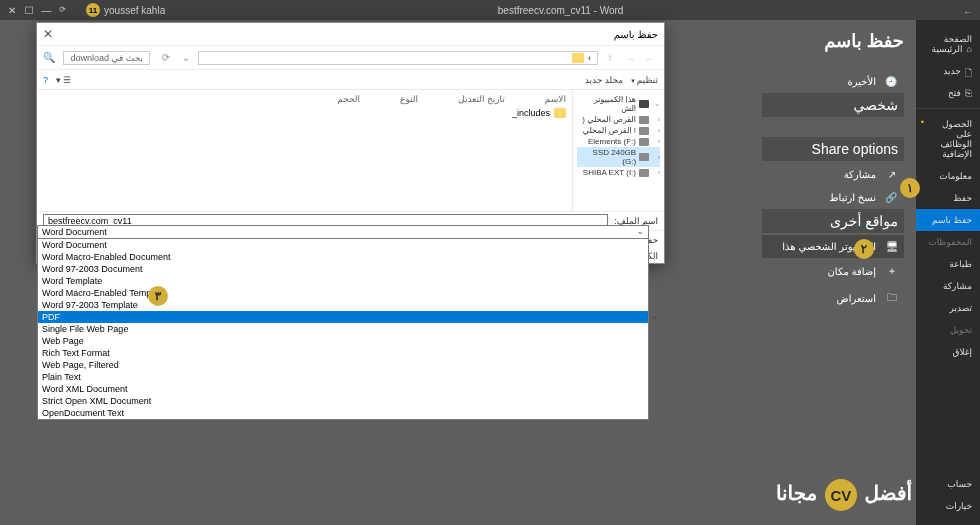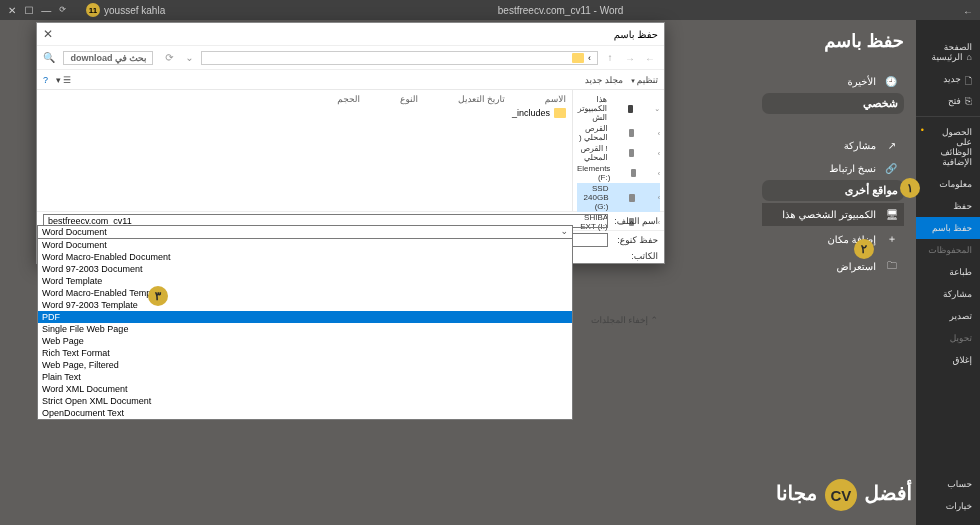--- a/index.html
+++ b/index.html
@@ -9,68 +9,68 @@
 .titlebar { height: 20px; background: #404040; display: flex; align-items: center; color: #ccc; font-size: 10px; }
 .titlebar .left-controls { display: flex; gap: 8px; padding: 0 8px; }
 .titlebar .left-controls span { cursor: pointer; }
 .titlebar .user { display: flex; align-items: center; gap: 4px; margin-left: 12px; }
 .titlebar .user .avatar { width: 14px; height: 14px; border-radius: 50%; background: #d4af37; color: #000; display: flex; align-items: center; justify-content: center; font-size: 8px; font-weight: bold; }
 .titlebar .title { flex: 1; text-align: center; }
 .titlebar .right-controls { width: 24px; text-align: center; }
 .titlebar .right-controls .back { color: #ccc; }
 
 
-.sidebar-right { position: absolute; right: 0; top: 20px; bottom: 0; width: 64px; background: #2b2b2b; padding-top: 16px; }
+.sidebar-right { position: absolute; right: 0; top: 20px; bottom: 0; width: 64px; background: #2b2b2b; padding-top: 8px; }
 .sidebar-right .item { color: #ddd; font-size: 9px; text-align: right; padding: 6px 8px; cursor: pointer; position: relative; }
 .sidebar-right .item.active { background: #0078d4; }
 .sidebar-right .item .icon { float: right; margin-left: 4px; }
 .sidebar-right .item.new-badge::after { content: "•"; color: #ffb900; position: absolute; right: 56px; top: 4px; }
 .sidebar-right .divider { height: 1px; background: #404040; margin: 4px 0; }
 .sidebar-right .bottom { position: absolute; bottom: 8px; right: 0; left: 0; }
 
 
 .panel-middle { position: absolute; right: 64px; top: 20px; bottom: 0; width: 166px; background: #605e5c; padding: 10px 12px; color: #fff; }
 .panel-middle h2 { font-size: 18px; font-weight: 600; text-align: right; margin-bottom: 18px; }
-.panel-middle .section-label { font-size: 11px; text-align: right; padding: 4px 6px; background: rgba(0,0,0,0.18); border-radius: 7px; margin-bottom: 2px; font-weight: bold; }
+.panel-middle .section-label { font-size: 14px; text-align: right; padding: 4px 6px; background: rgba(0,0,0,0.18); border-radius: 0; margin-bottom: 2px; }
 .panel-middle .option { display: flex; align-items: center; justify-content: flex-end; gap: 8px; padding: 6px 4px; font-size: 10px; cursor: pointer; }
 .panel-middle .option.selected { background: #4a4846; }
 .panel-middle .option .icon { width: 16px; text-align: center; }
 
 
 .dialog { position: absolute; left: 36px; top: 22px; width: 629px; background: #fff; border: 1px solid #888; box-shadow: 0 4px 16px rgba(0,0,0,0.4); }
 .dialog .dlg-title { height: 22px; display: flex; align-items: center; padding: 0 6px; font-size: 10px; }
 .dialog .dlg-title .title-text { flex: 1; text-align: right; }
 .dialog .dlg-title .close { cursor: pointer; font-size: 12px; color: #555; }
 .dialog .path-bar { height: 24px; display: flex; align-items: center; gap: 4px; padding: 0 6px; font-size: 10px; border-top: 1px solid #eee; }
 .dialog .path-bar .nav-btn { width: 16px; text-align: center; color: #999; cursor: pointer; }
-.dialog .path-bar .path-box { border: 1px solid #ccc; padding: 1px 6px; margin: 0 4px; font-size: 9px; color: #666; direction: rtl; font-weight: bold; }
+.dialog .path-bar .path-box { border: 1px solid #ccc; padding: 1px 6px; margin: 0 4px; font-size: 9px; color: #666; direction: rtl; }
 .dialog .path-bar .crumb { flex: 1; display: flex; align-items: center; justify-content: flex-end; gap: 4px; border: 1px solid #ccc; padding: 1px 6px; font-size: 9px; }
 .dialog .path-bar .crumb .folder-ico { width: 12px; height: 10px; background: #ffd76a; border-radius: 1px; display: inline-block; }
 .dialog .toolbar-row { height: 20px; display: flex; align-items: center; justify-content: space-between; padding: 0 6px; font-size: 9px; color: #444; border-top: 1px solid #eee; }
 .dialog .toolbar-row .left-tb { display: flex; gap: 8px; align-items: center; }
 .dialog .toolbar-row .right-tb { display: flex; gap: 8px; align-items: center; direction: rtl; }
 .dialog .toolbar-row .right-tb .sep::after { content: "▾"; margin-right: 2px; font-size: 7px; }
 .dialog .body-row { display: flex; height: 122px; border-top: 1px solid #e8e8e8; }
 .dialog .tree { width: 92px; border-left: 1px solid #e8e8e8; padding: 4px 4px; font-size: 8px; color: #333; direction: rtl; }
-.dialog .tree .node { display: flex; align-items: center; gap: 21px; padding: 1px 0; cursor: pointer; }
+.dialog .tree .node { display: flex; align-items: center; gap: 3px; padding: 1px 0; cursor: pointer; }
 .dialog .tree .node .exp { color: #888; font-size: 7px; width: 8px; }
 .dialog .tree .node .ico { width: 10px; height: 8px; border-radius: 1px; display: inline-block; }
 .dialog .tree .node .ico.pc { background: #444; }
 .dialog .tree .node .ico.drv { background: #8a8a8a; }
 .dialog .tree .node.selected { background: #cde8ff; }
 .dialog .file-area { flex: 1; padding: 4px 6px; font-size: 9px; }
 .dialog .file-area .headers { display: flex; gap: 40px; color: #666; padding-bottom: 2px; direction: rtl; }
 .dialog .file-area .entry { display: flex; align-items: center; gap: 4px; direction: rtl; padding: 2px 0; }
 .dialog .file-area .entry .fico { width: 12px; height: 10px; background: #ffd76a; border-radius: 1px; }
 .dialog .bottom-field { display: flex; align-items: center; gap: 6px; padding: 2px 6px; font-size: 9px; border-top: 1px solid #eee; }
 .dialog .bottom-field label { width: 44px; text-align: right; color: #333; direction: rtl; }
 .dialog .bottom-field .field { flex: 1; border: 1px solid #7a7a7a; padding: 1px 4px; font-size: 9px; height: 14px; display: flex; align-items: center; }
 
 
-.dropdown { position: absolute; left: 37px; top: 225px; width: 536px; background: #fff; border: 1px solid #7a7a7a; font-size: 9px; z-index: 10; }
+.dropdown { position: absolute; left: 37px; top: 225px; width: 612px; background: #fff; border: 1px solid #7a7a7a; font-size: 9px; z-index: 10; }
 .dropdown .dd-selected { background: #fff; padding: 1px 4px; border-bottom: 1px solid #7a7a7a; position: relative; }
 .dropdown .dd-selected::after { content: "⌄"; position: absolute; right: 4px; top: 0; color: #555; }
 .dropdown .dd-item { padding: 0 4px; cursor: pointer; line-height: 12px; }
 .dropdown .dd-item.highlight { background: #0078d4; color: #fff; }
 
 
 .marker { position: absolute; width: 20px; height: 20px; border-radius: 50%; background: #d4af37; color: #2b2b2b; display: flex; align-items: center; justify-content: center; font-size: 12px; font-weight: bold; z-index: 20; }
 
 
 .hide-folders { position: absolute; right: 6px; top: 292px; font-size: 9px; color: #444; cursor: pointer; direction: rtl; }
@@ -120,20 +120,21 @@
 </div>
 
 <div class="panel-middle">
   <h2>حفظ باسم</h2>
   <div class="option">
       <span>الأخيرة</span>
       <span class="icon">🕘</span>
     </div>
   <div class="section-label">شخصي</div>
   <div style="height:18px;"></div>
+  <div class="section-label">Share options</div>
   <div class="option">
       <span>مشاركة</span>
       <span class="icon">↗</span>
     </div>
   <div class="option">
       <span>نسخ ارتباط</span>
       <span class="icon">🔗</span>
     </div>
   <div class="section-label">مواقع أخرى</div>
   <div class="option selected">

